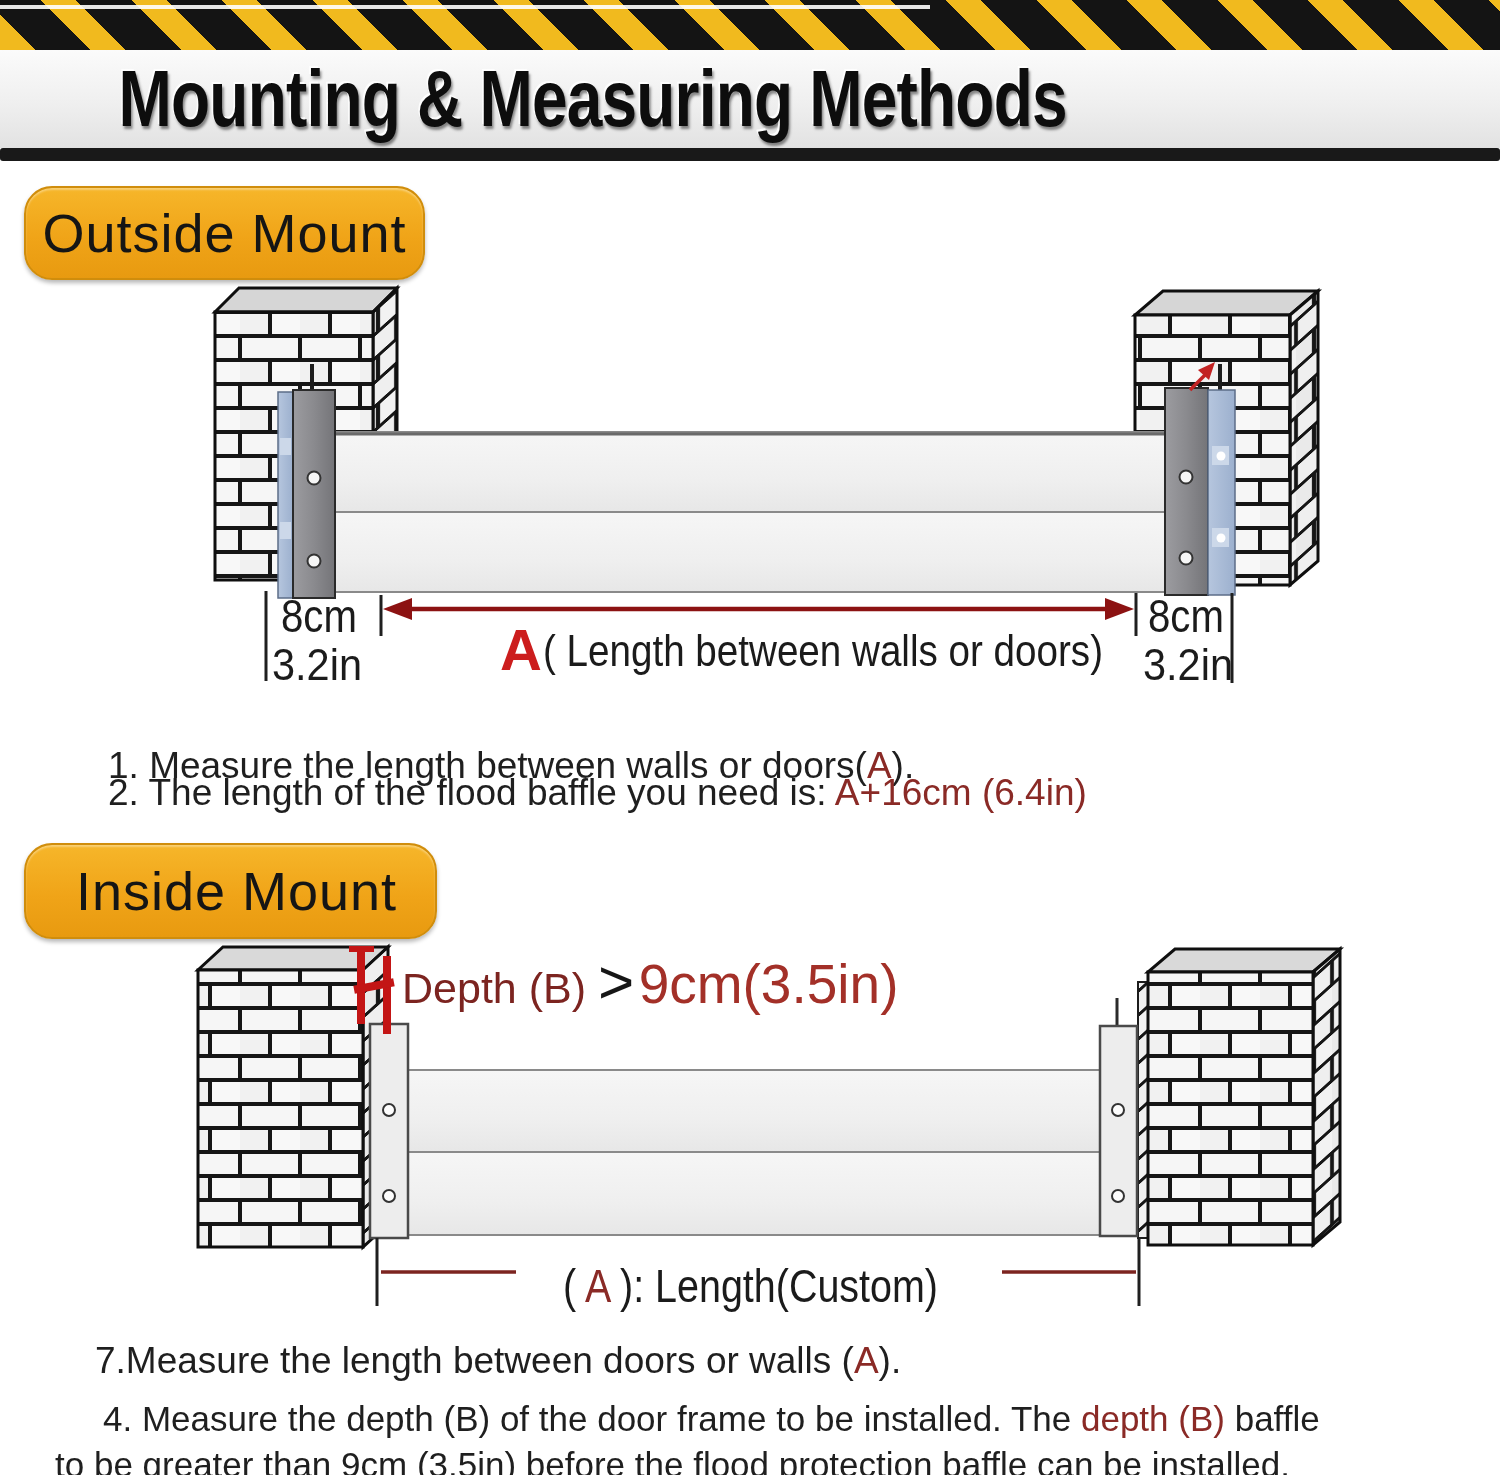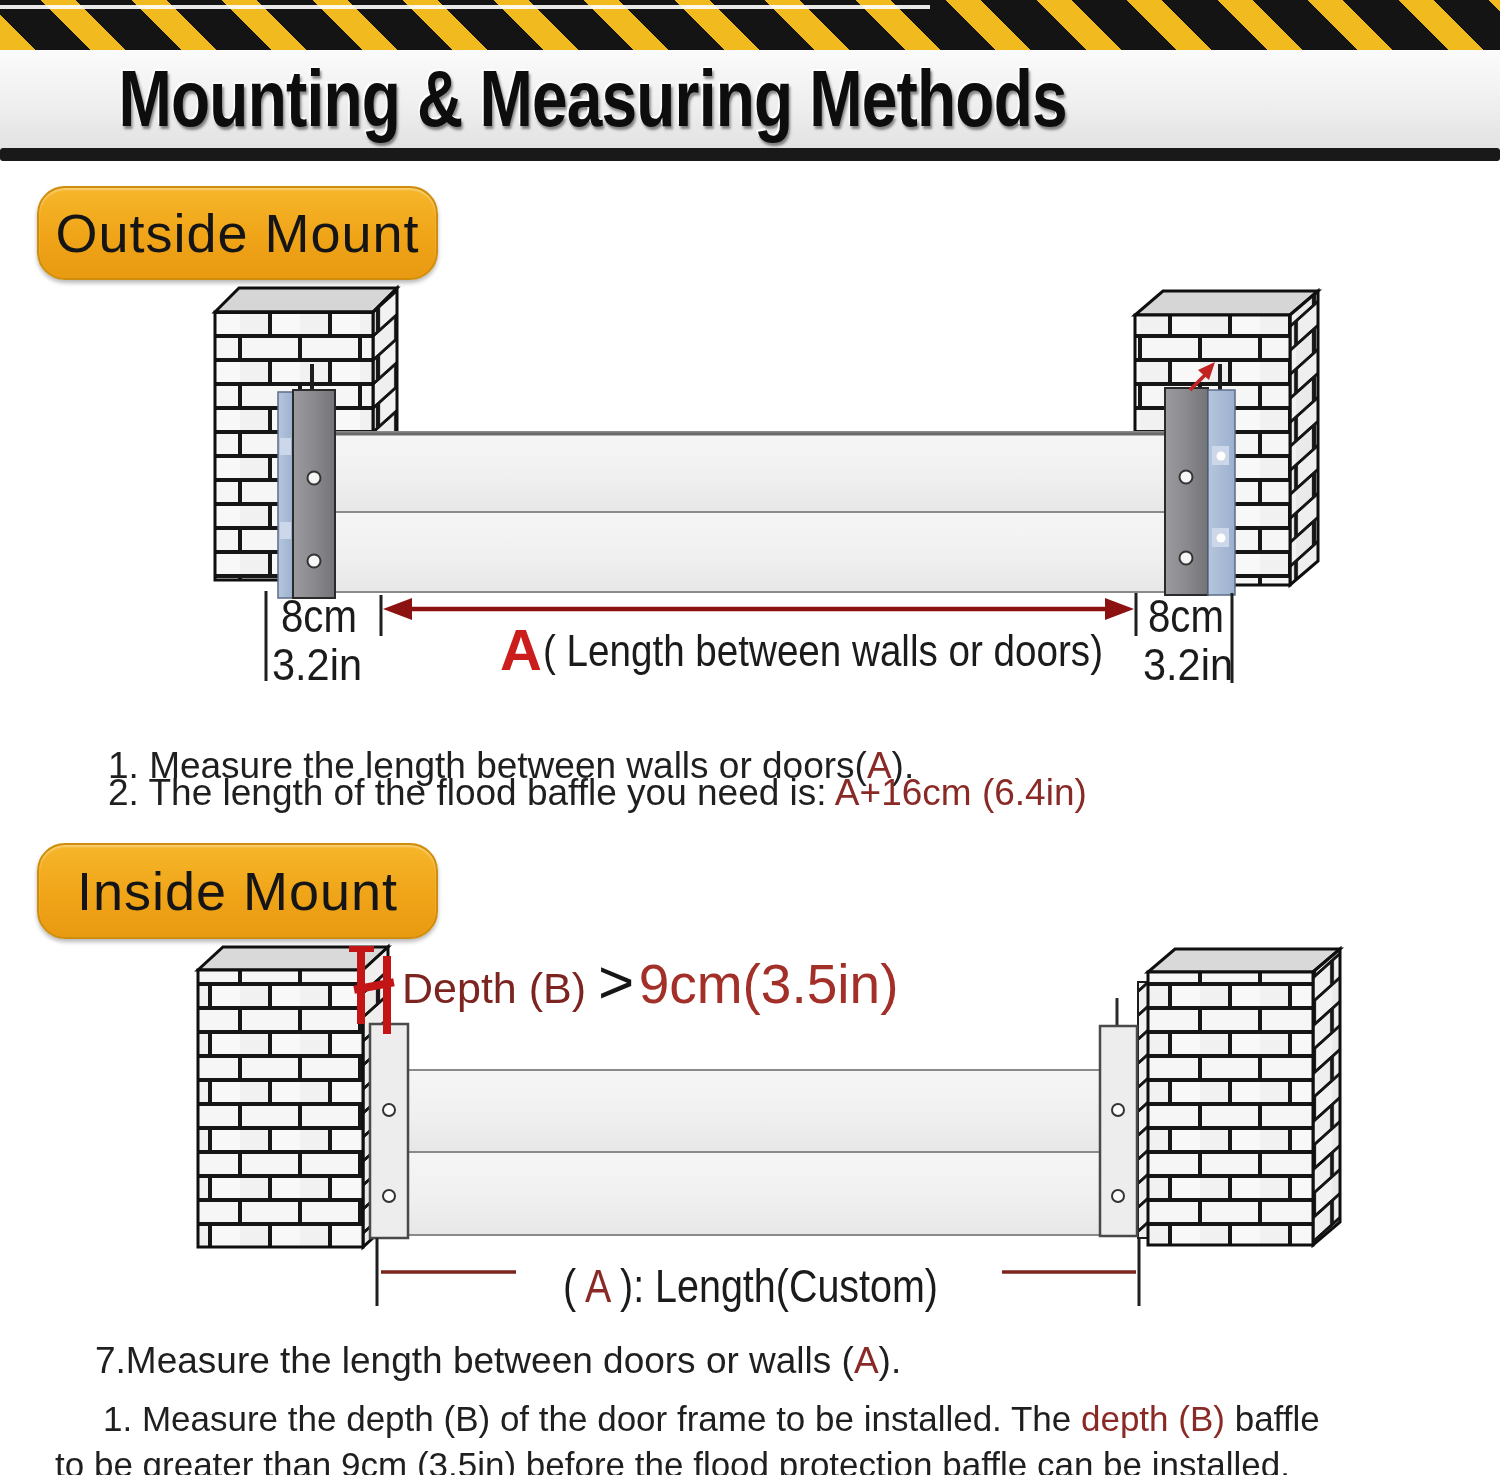--- a/index.html
+++ b/index.html
@@ -21,29 +21,29 @@
     display:flex;align-items:center;justify-content:flex-start;
   }
   .title-band .title{
     font-size:80px;font-weight:700;color:#0d0d0d;white-space:nowrap;
     transform:scaleX(0.80);letter-spacing:-1px;
     text-shadow:-2px -2px 0 rgba(255,255,255,.85), 2px 3px 3px rgba(0,0,0,.45);
   }
   .black-bar{position:absolute;left:0;top:148px;width:100%;height:13px;background:#191919;border-radius:3px;}
   
   .section-label{
-    position:absolute;left:37px;width:397px;height:90px;
+    position:absolute;left:24px;width:397px;height:90px;
     background:linear-gradient(180deg,#f6b62a 0%,#f0a418 55%,#e89a10 100%);
     border:2px solid #d08d0c;border-radius:28px;
     box-shadow:0 3px 4px rgba(0,0,0,.28), inset 0 2px 2px rgba(255,255,255,.35);
     display:flex;align-items:center;justify-content:center;
     font-size:54px;color:#151515;letter-spacing:1px;
   }
   #outside-label{top:186px;}
-  #inside-label{top:843px;height:92px;}
+  #inside-label{top:843px;height:92px;padding-left:12px;}
   
   svg{position:absolute;left:0;display:block;}
   #outside-svg{top:280px;}
   #inside-svg{top:935px;}
   text{font-family:"Liberation Sans", sans-serif;}
   
   .steps p{position:absolute;margin:0;color:#1f1f1f;white-space:nowrap;}
   .maroon{color:#8a2a26;}
   #o-step1{left:108px;top:745px;font-size:37px;}
   #o-step2{left:108px;top:772px;font-size:37px;}
@@ -215,14 +215,14 @@
       <tspan fill="#8a2a26">A</tspan>
       <tspan fill="#1b1b1b">): Length(Custom)</tspan>
     </text>
   </g>
 </svg>
 
 <div class="steps">
   <p id="o-step1"><span>1. Measure the length between walls or doors(</span><span class="maroon">A</span><span>).</span></p>
   <p id="o-step2"><span>2. The length of the flood baffle you need is: </span><span class="maroon">A+16cm (6.4in)</span></p>
   <p id="i-step1"><span>7.Measure the length between doors or walls (</span><span class="maroon">A</span><span>).</span></p>
-  <p id="i-step2"><span>1. Measure the depth (B) of the door frame to be installed. The </span><span class="maroon">depth (B)</span><span> baffle</span><br><span>to be greater than 9cm (3.5in) before the flood protection baffle can be installed.</span></p>
+  <p id="i-step2"><span>4. Measure the depth (B) of the door frame to be installed. The </span><span class="maroon">depth (B)</span><span> baffle</span><br><span>to be greater than 9cm (3.5in) before the flood protection baffle can be installed.</span></p>
 </div>
 
 </body></html>

